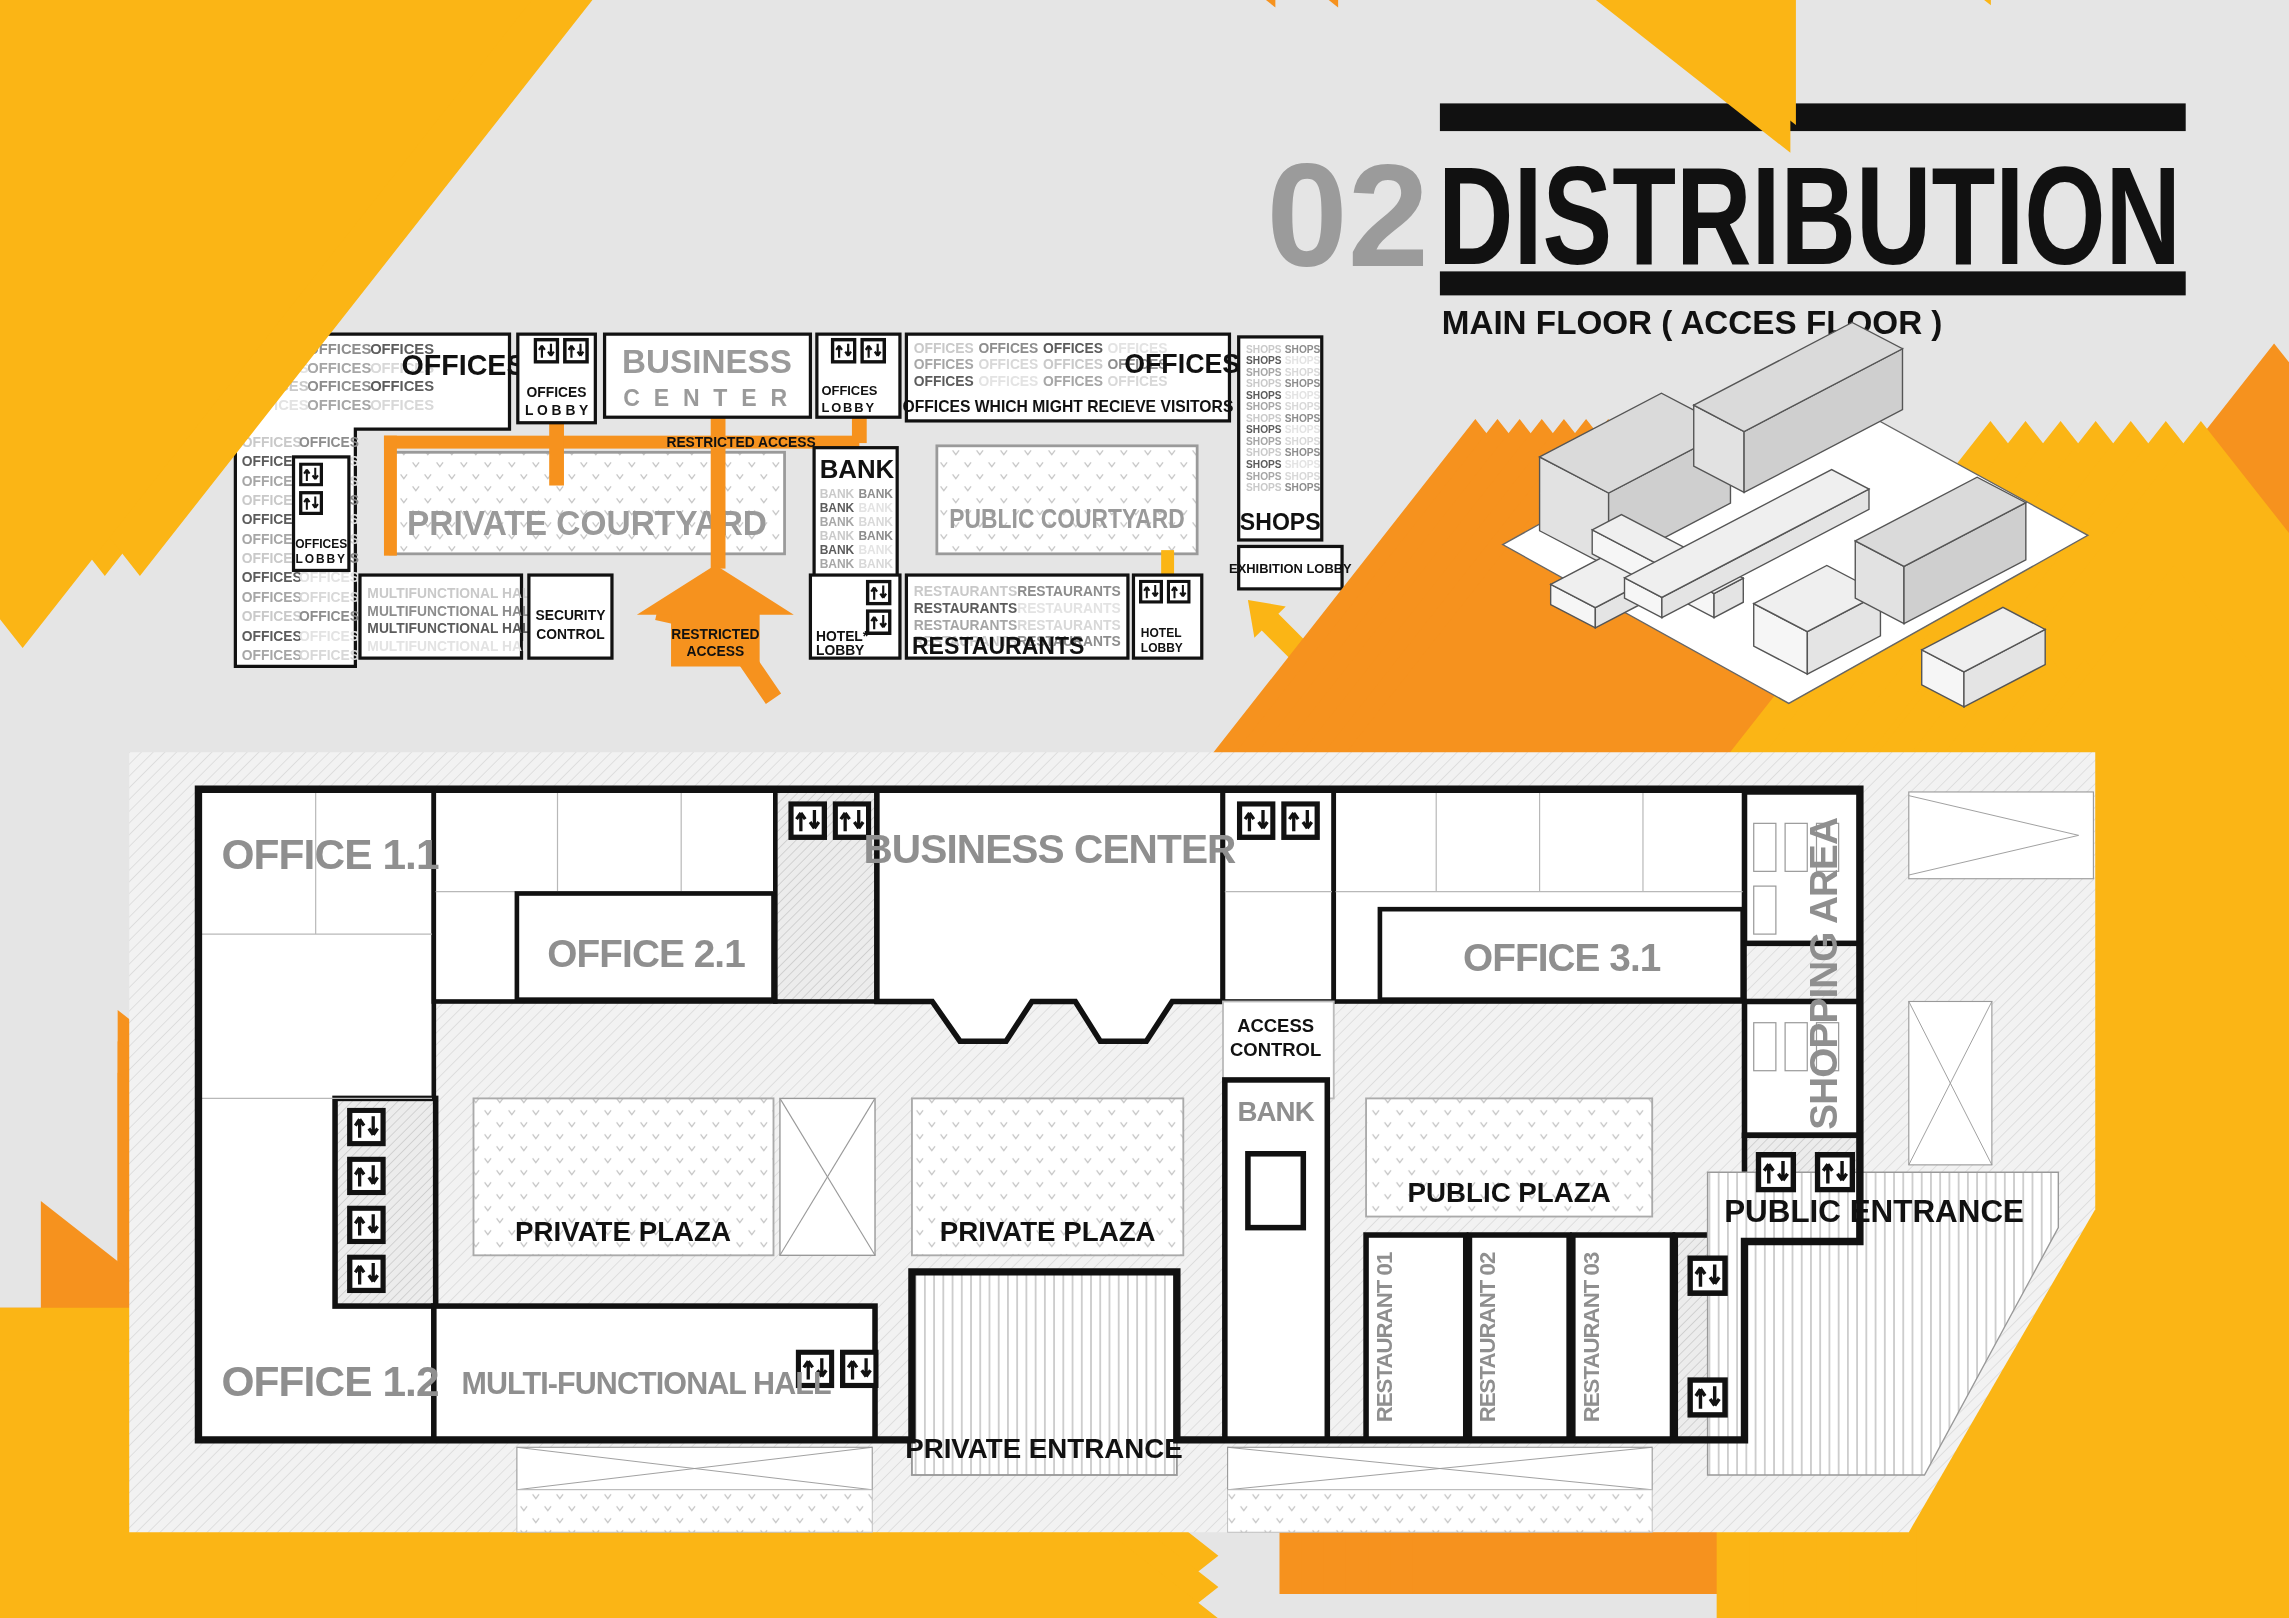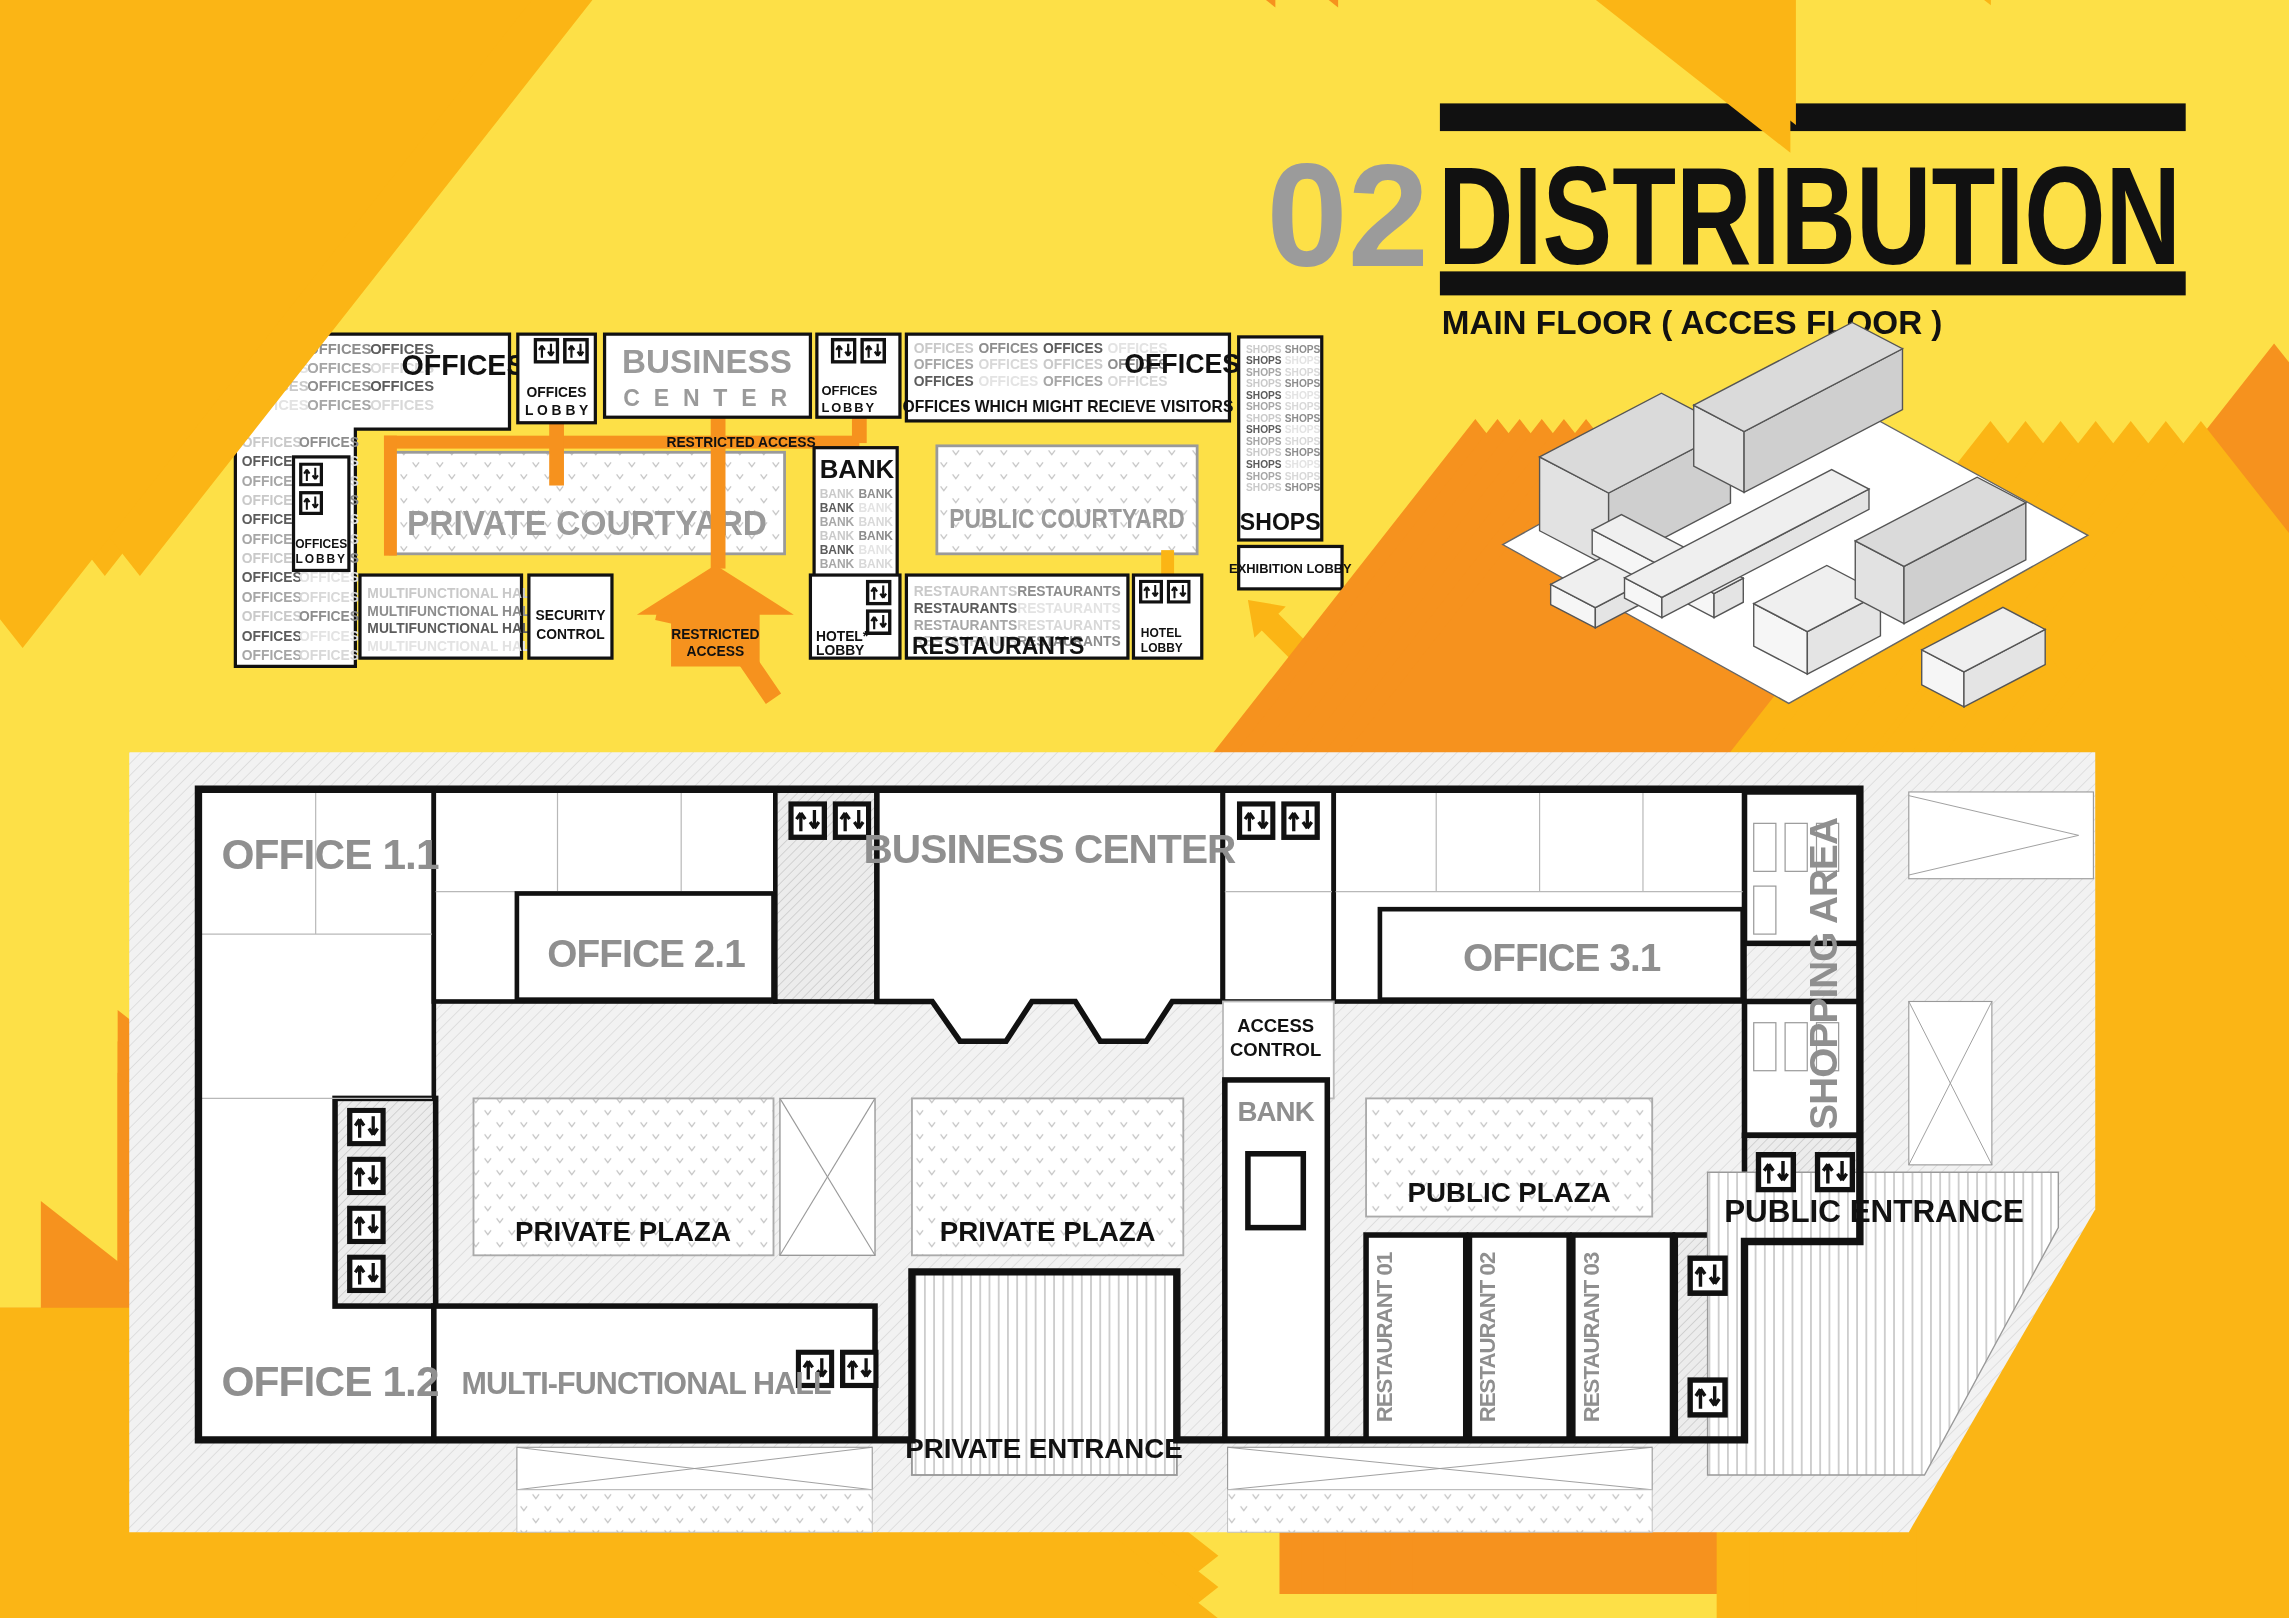--- a/index.html
+++ b/index.html
@@ -1,17 +1,17 @@
 <!DOCTYPE html>
 <html style="font-size:14.8px"><head>
 <meta charset="utf-8">
 <style>
   html,body{margin:0;padding:0;background:#fff;}
   body{font-family:"Liberation Sans", sans-serif;}
-  .stage{position:relative;width:2290px;height:1619px;background:#fde047;overflow:hidden;}
+  .stage{position:relative;width:2290px;height:1619px;background:#e5e5e5;overflow:hidden;}
   svg text{font-family:"Liberation Sans", sans-serif;}
   .t-gray{fill:#9a9a9a;font-weight:900;}
   .t-black{fill:#111;font-weight:800;}
   .plan-room{fill:#8f8f8f;font-weight:900;letter-spacing:-1px;}
 </style>
 </head>
 <body>
 
 <div class="stage">
 <svg width="2290" height="1619" viewBox="0 0 2481 1754" xmlns="http://www.w3.org/2000/svg">

